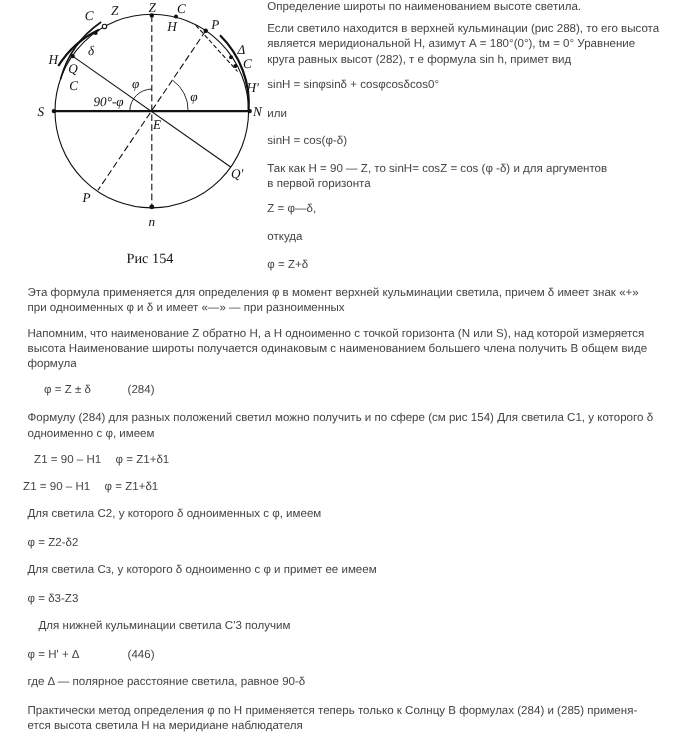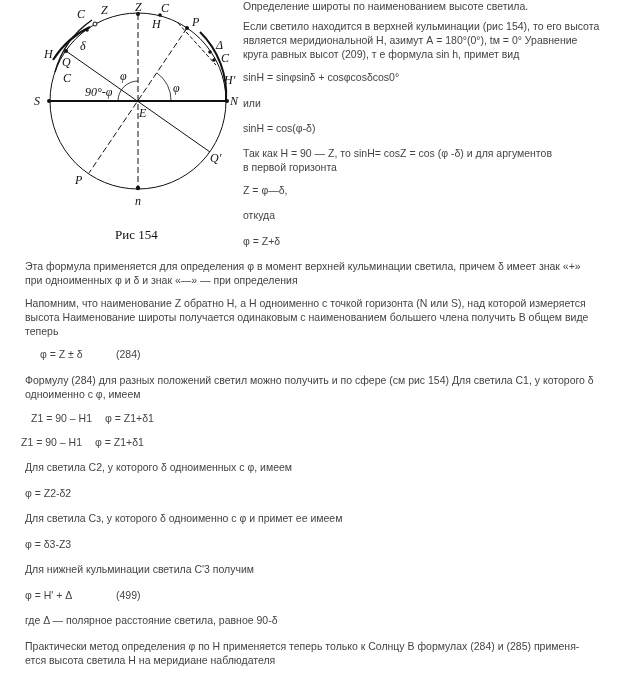--- a/index.html
+++ b/index.html
@@ -59,47 +59,47 @@
   <text class="lbl" x="120" y="80">φ</text>
   <text class="lbl" x="173" y="92">φ</text>
   <text class="lbl" x="139" y="117">E</text>
   <text class="lbl" x="210" y="162">Q'</text>
   <text class="lbl" x="75" y="184">P</text>
   <text class="lbl" x="135" y="205">n</text>
   <text class="cap" x="115" y="239">Рис  154</text>
 </svg>
 
 <div class="t" style="left:243px;top:0px">Определение широты по наименованием высоте светила.</div>
-<div class="t" style="left:243px;top:20px">Если светило находится в верхней кульминации (рис 154), то его высота</div>
+<div class="t" style="left:243px;top:20px">Если светило находится в верхней кульминации (рис 288), то его высота</div>
 <div class="t" style="left:243px;top:34px">является меридиональной Н, азимут А = 180°(0°), tм = 0° Уравнение</div>
-<div class="t" style="left:243px;top:48px">круга равных высот (209), т е формула sin h, примет вид</div>
+<div class="t" style="left:243px;top:48px">круга равных высот (282), т е формула sin h, примет вид</div>
 <div class="t" style="left:243px;top:71px">sinH = sinφsinδ + cosφcosδcos0°</div>
 <div class="t" style="left:243px;top:97px">или</div>
 <div class="t" style="left:243px;top:122px">sinH = cos(φ-δ)</div>
 <div class="t" style="left:243px;top:147px">Так  как   H = 90  — Z,  то   sinH= cosZ = cos (φ -δ)   и  для   аргументов</div>
 <div class="t" style="left:243px;top:161px">в первой  горизонта</div>
 <div class="t" style="left:243px;top:184px">Z = φ—δ,</div>
 <div class="t" style="left:243px;top:209px">откуда</div>
 <div class="t" style="left:243px;top:235px">φ = Z+δ</div>
 
 <div class="t" style="left:25px;top:260px">Эта формула  применяется для определения φ в момент верхней кульминации  светила, причем δ имеет знак «+»</div>
-<div class="t" style="left:25px;top:274px">при  одноименных  φ  и δ  и  знак «—» — при  определения</div>
+<div class="t" style="left:25px;top:274px">при  одноименных  φ  и δ  и  имеет «—» — при  разноименных</div>
 <div class="t" style="left:25px;top:297px">Напомним, что наименование Z обратно Н, а Н одноименно с точкой горизонта (N или S), над которой измеряется</div>
 <div class="t" style="left:25px;top:311px">высота Наименование широты получается одинаковым с наименованием большего члена получить В общем виде</div>
-<div class="t" style="left:25px;top:325px">теперь</div>
+<div class="t" style="left:25px;top:325px">формула</div>
 <div class="t" style="left:40px;top:348px">φ = Z ± δ</div>
 <div class="t" style="left:116px;top:348px">(284)</div>
 <div class="t" style="left:25px;top:374px">Формулу (284) для разных положений светил можно получить и по сфере (см рис 154) Для светила С1, у которого δ</div>
 <div class="t" style="left:25px;top:388px">одноименно с φ, имеем</div>
 <div class="t" style="left:31px;top:412px">Z1 = 90 – H1</div>
 <div class="t" style="left:105px;top:412px">φ = Z1+δ1</div>
 <div class="t" style="left:21px;top:436px">Z1 = 90 – H1</div>
 <div class="t" style="left:95px;top:436px">φ = Z1+δ1</div>
 <div class="t" style="left:25px;top:461px">Для светила С2, у которого δ одноименных с φ, имеем</div>
 <div class="t" style="left:25px;top:487px">φ = Z2-δ2</div>
 <div class="t" style="left:25px;top:512px">Для светила Сз, у которого δ одноименно с φ и примет ее имеем</div>
 <div class="t" style="left:25px;top:538px">φ = δ3-Z3</div>
-<div class="t" style="left:25px;top:563px">Для нижней кульминации светила С'3 получим</div>
+<div class="t" style="left:35px;top:563px">Для нижней кульминации светила С'3 получим</div>
 <div class="t" style="left:25px;top:589px">φ = H' + Δ</div>
-<div class="t" style="left:116px;top:589px">(499)</div>
+<div class="t" style="left:116px;top:589px">(446)</div>
 <div class="t" style="left:25px;top:614px">где Δ — полярное   расстояние  светила,    равное  90-δ</div>
 <div class="t" style="left:25px;top:640px">Практически метод определения φ по Н применяется теперь только к Солнцу В формулах (284) и (285) применя-</div>
 <div class="t" style="left:25px;top:654px">ется высота светила Н на меридиане наблюдателя</div>
 
 </body></html>

